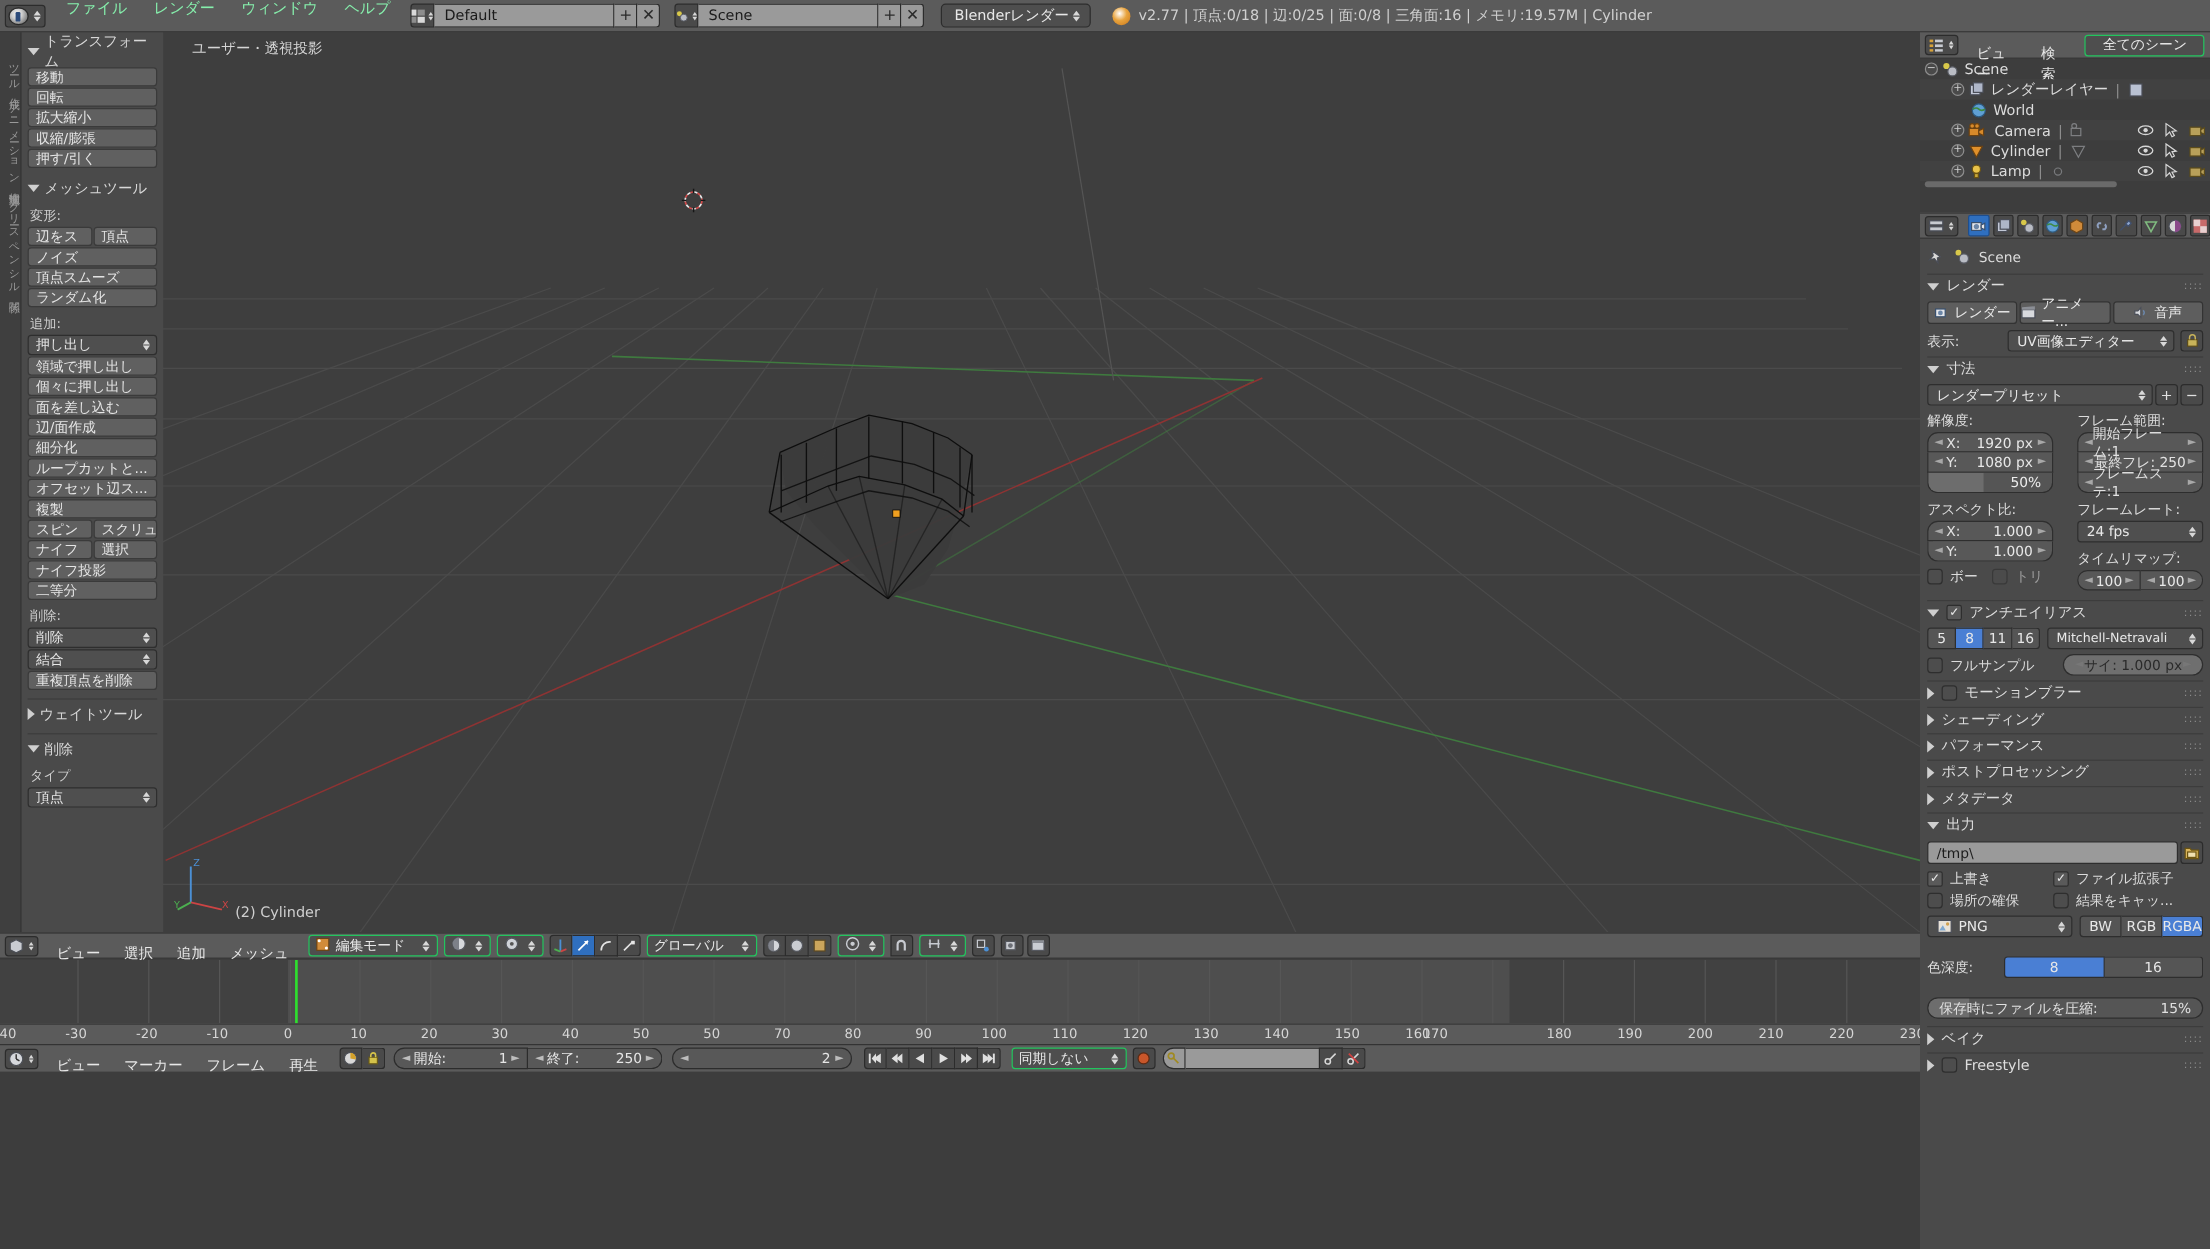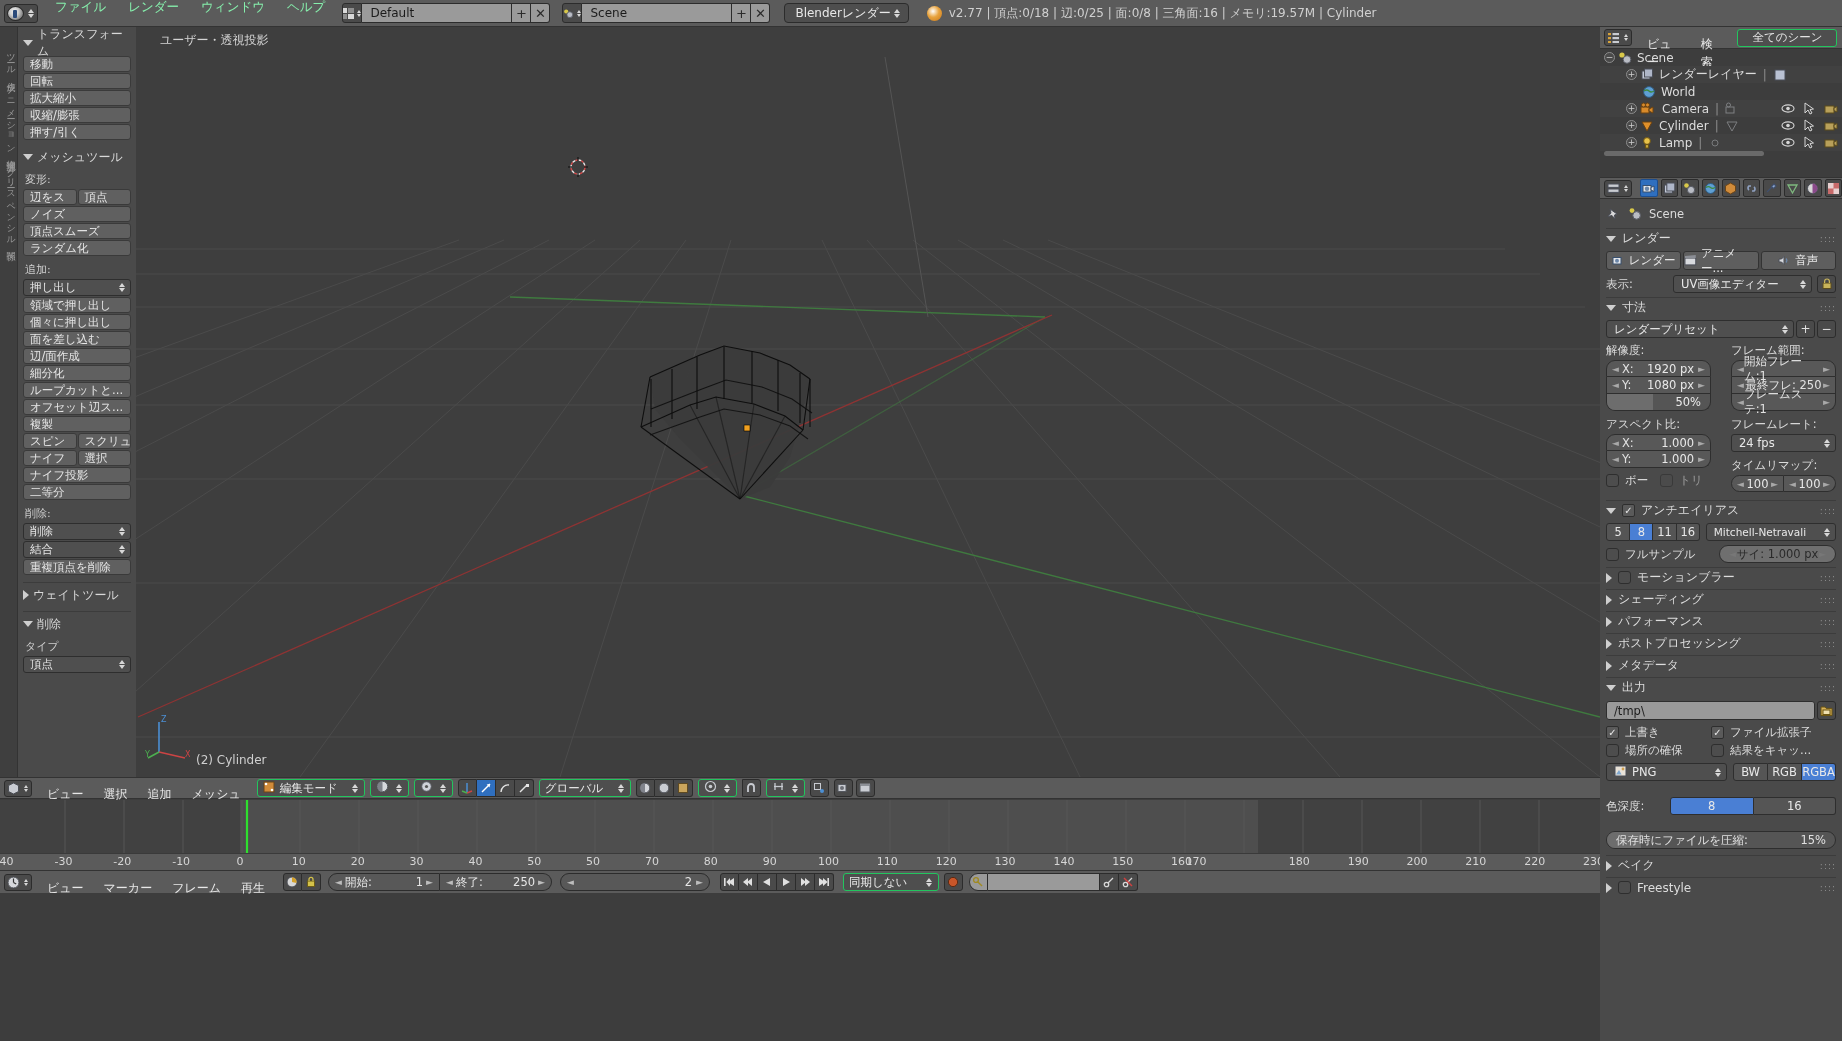--- a/index.html
+++ b/index.html
@@ -1222,21 +1222,21 @@
       <span class="lab" style="margin-left:6px">ファイル拡張子</span>
     </div>
     <div class="row" style="margin:3px 0">
       <span class="radio"></span>
       <span class="lab" style="margin-left:6px;width:86px">場所の確保</span>
       <span class="radio"></span>
       <span class="lab" style="margin-left:6px">結果をキャッ...</span>
     </div>
     <div class="row" style="gap:6px;margin:5px 0">
       <div class="pdrop" style="flex:1.05">
-        <span style="display:flex;gap:5px">
+        <span style="display:flex;align-items:center;gap:5px">
           <svg width="13" height="12" viewBox="0 0 13 12">
               <rect x="1" y="1" width="11" height="10" fill="#e8e2d8" stroke="#4a4e58"></rect>
               <polygon points="2,9.5 5,5 7.5,9.5" fill="#7fa8d0"></polygon>
               <circle cx="9" cy="4" r="1.4" fill="#d0a050"></circle>
             </svg>
           <span>PNG</span>
         </span>
         <span class="updown">
             <i class="u"></i>
             <i class="d"></i>

